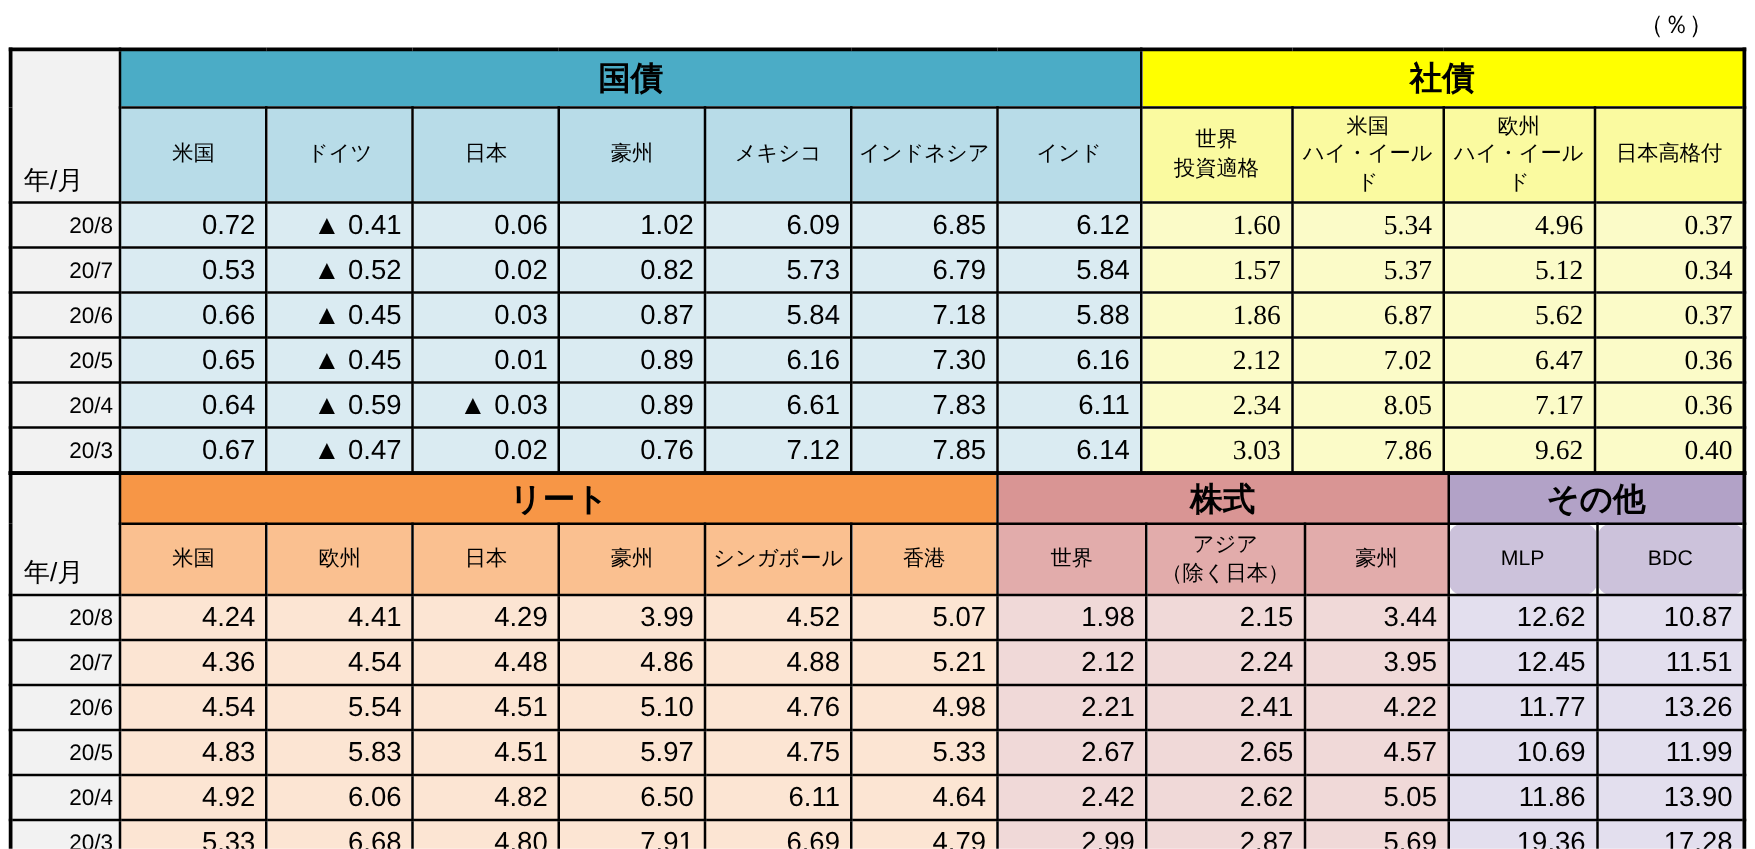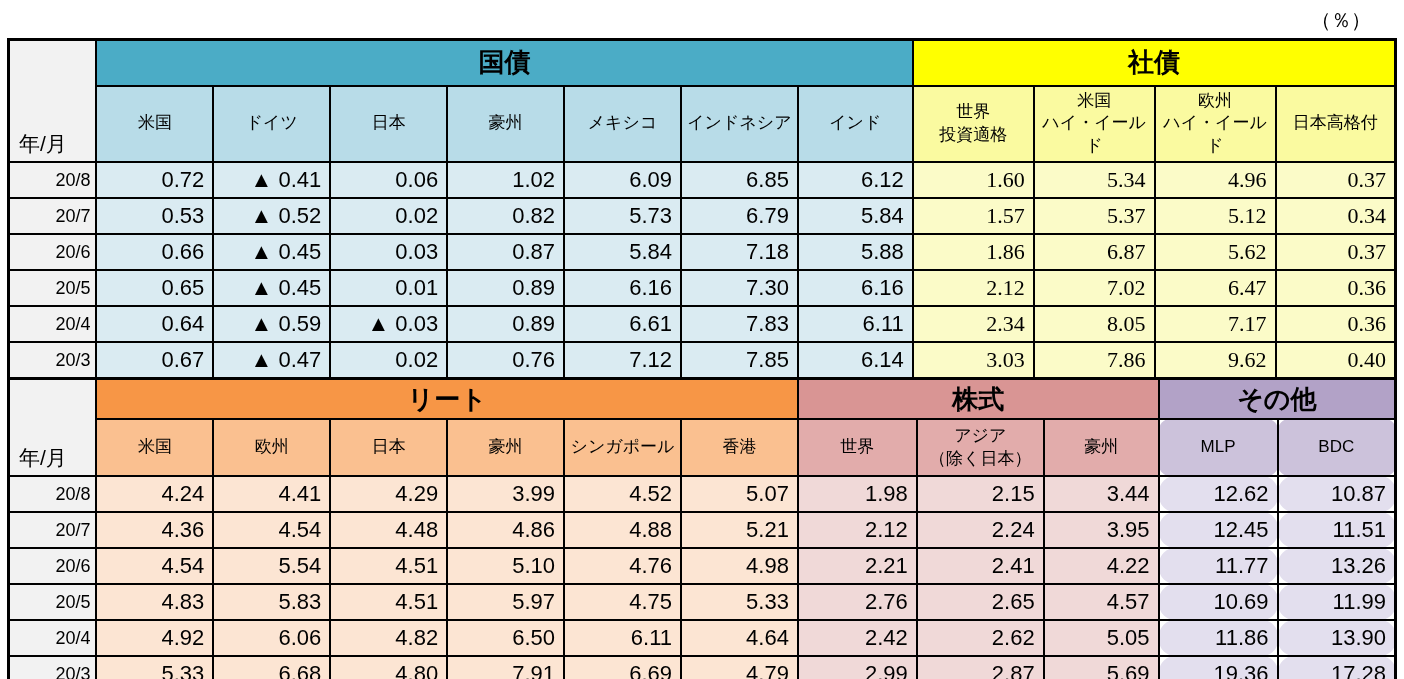--- a/index.html
+++ b/index.html
@@ -32,21 +32,21 @@
   .sec-corp.colhead{background:var(--corp_sub);}
   td.sec-corp{background:var(--corp_cell);font-family:Liberation Serif, serif;}
   .sec-reit.group{background:var(--reit_header);}
   .sec-reit.colhead{background:var(--reit_sub);}
   td.sec-reit{background:var(--reit_cell);}
   .sec-equity.group{background:var(--equity_header);}
   .sec-equity.colhead{background:var(--equity_sub);}
   td.sec-equity{background:var(--equity_cell);}
   .sec-other.group{background:var(--other_header);}
   .sec-other.colhead{background:var(--other_sub);border-radius:11px;}
-  td.sec-other{background:var(--other_cell);border-radius:16px;}
+  td.sec-other{background:var(--other_cell);}
 </style>
 </head>
 <body>
 
 <div class="page">
   <div class="unit">（％）</div>
   <table id="table1">
       <colgroup>
         <col style="width: 88px;">
         <col style="width: 117px;">
@@ -252,21 +252,21 @@
           <td class="cell sec-other">13.26</td>
         </tr>
         <tr>
           <th class="rowlabel">20/5</th>
           <td class="cell sec-reit">4.83</td>
           <td class="cell sec-reit">5.83</td>
           <td class="cell sec-reit">4.51</td>
           <td class="cell sec-reit">5.97</td>
           <td class="cell sec-reit">4.75</td>
           <td class="cell sec-reit">5.33</td>
-          <td class="cell sec-equity">2.76</td>
+          <td class="cell sec-equity">2.67</td>
           <td class="cell sec-equity">2.65</td>
           <td class="cell sec-equity">4.57</td>
           <td class="cell sec-other">10.69</td>
           <td class="cell sec-other">11.99</td>
         </tr>
         <tr>
           <th class="rowlabel">20/4</th>
           <td class="cell sec-reit">4.92</td>
           <td class="cell sec-reit">6.06</td>
           <td class="cell sec-reit">4.82</td>

